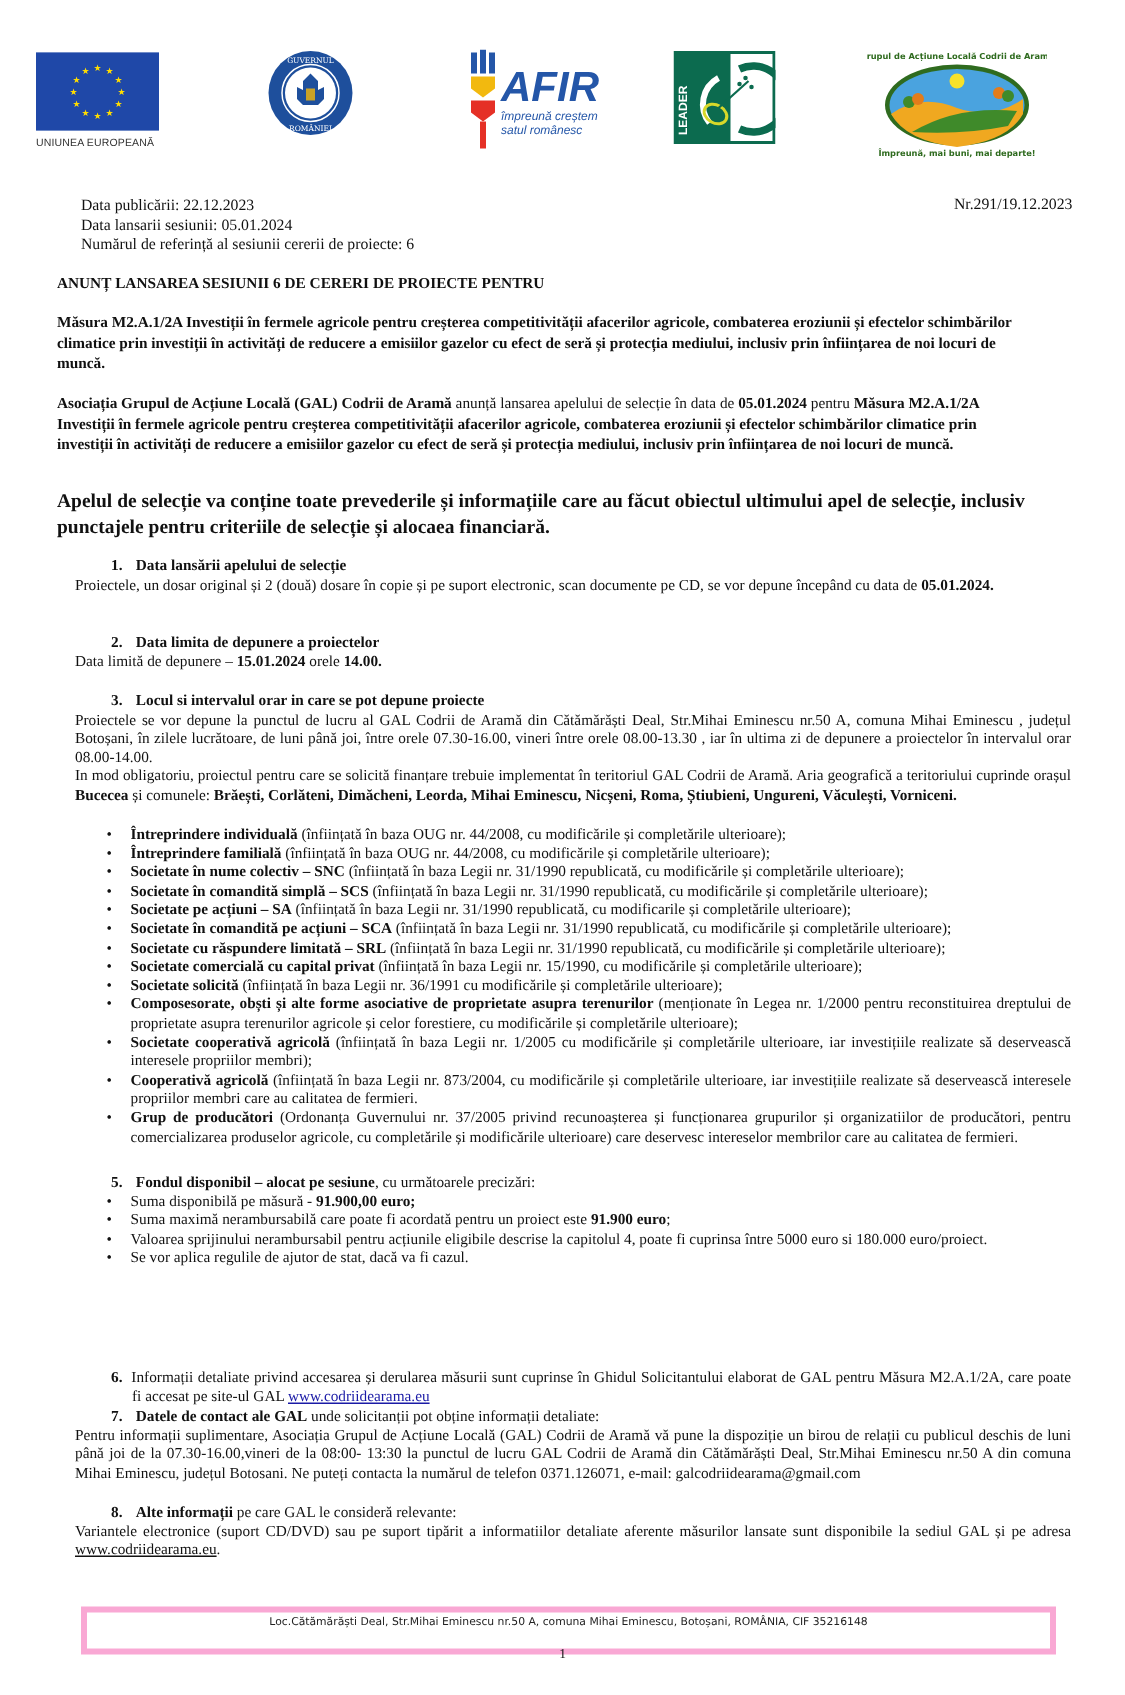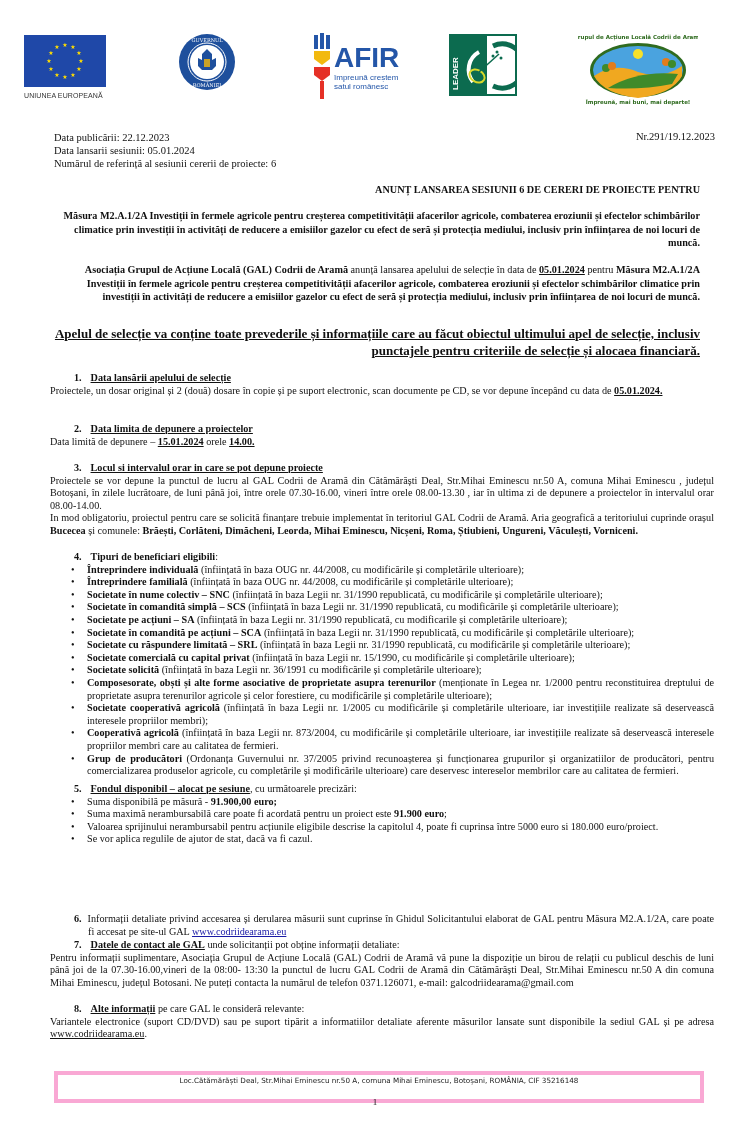--- a/index.html
+++ b/index.html
@@ -7,39 +7,39 @@
          font-family: "Liberation Serif", "DejaVu Serif", serif; color: #111; }
   .logos { position: absolute; top: 30px; left: 0; width: 750px; height: 80px; }
   .logo { position: absolute; }
   
   .eu { left: 24px; top: 5px; width: 82px; }
   .eu .flag { width: 82px; height: 52px; background: #1f48a8; position: relative; }
   .eu .cap { font-family: "Liberation Sans", sans-serif; font-size: 7px; color: #333; margin-top: 5px; letter-spacing: 0.1px; }
   
   .gov { left: 178px; top: 3px; width: 58px; height: 58px; }
   
-  .afir { left: 312px; top: 3px; width: 90px; height: 68px; }
+  .afir { left: 312px; top: 3px; width: 90px; height: 68px; font-style: italic; }
   
   .leader { left: 449px; top: 4px; width: 68px; height: 62px; }
   
   .gal { left: 578px; top: 0px; width: 120px; height: 76px; }
 
   .meta { position: absolute; left: 54px; top: 131px; font-size: 10.5px; line-height: 13px; }
   .ref-no { position: absolute; right: 35px; top: 131px; font-size: 10.5px; }
 
-  .center { position: absolute; left: 50px; width: 650px; text-align: right; font-weight: bold; font-size: 10.2px; line-height: 13.5px; }
+  .center { position: absolute; left: 38px; width: 650px; text-align: left; font-weight: bold; font-size: 10.2px; line-height: 13.5px; }
   .title1 { top: 183px; }
   .measure { top: 209px; }
   .announce { top: 263px; }
-  .big { top: 325px; font-size: 13px; line-height: 17px; text-decoration: underline; }
+  .big { top: 325px; font-size: 13px; line-height: 17px; }
 
   .body { position: absolute; left: 50px; width: 664px; font-size: 10.2px; line-height: 12.6px; text-align: justify; }
   .sec-head { padding-left: 24px; }
   .sec-head .num { font-weight: bold; display: inline-block; width: 14px; }
-  .u { text-decoration: underline; }
+  .u { }
   .b { font-weight: bold; }
   ul.bul { margin: 0; padding: 0; list-style: none; }
   ul.bul li { position: relative; padding-left: 37px; }
   ul.bul li::before { content: "•"; position: absolute; left: 21px; top: 0; }
   a.lnk { color: #1a1aa6; text-decoration: underline; }
 
   .footer { position: absolute; left: 54px; top: 1071px; width: 642px; height: 24px; border: 4px solid #f9a8d4;
             font-family: "DejaVu Sans", sans-serif; font-size: 7.2px; line-height: 11px; text-align: center; color: #222; }
   .footer a { color: #1a1aa6; text-decoration: underline; }
   .pageno { position: absolute; left: 0; width: 750px; top: 1097px; text-align: center; font-size: 9px; }
@@ -155,21 +155,20 @@
   <div><span> Data limită de depunere – </span><span class="b u">15.01.2024</span><span> orele </span><span class="b u">14.00.</span></div>
 </div>
 
 <div class="body" style="top:462px;">
   <div class="sec-head"><span class="num">3.</span> <span class="b u">Locul si intervalul orar in care se pot depune proiecte</span></div>
   <div>Proiectele se vor depune la punctul de lucru al GAL Codrii de Aramă din Cătămărăști Deal, Str.Mihai Eminescu nr.50 A, comuna Mihai Eminescu , județul Botoșani, în zilele lucrătoare, de luni până joi, între orele 07.30-16.00, vineri  între orele 08.00-13.30 , iar în ultima zi de depunere a proiectelor în intervalul orar  08.00-14.00.</div>
   <div><span>In mod obligatoriu, proiectul pentru care se solicită finanțare trebuie implementat în teritoriul GAL Codrii de Aramă. Aria geografică a teritoriului cuprinde orașul </span><span class="b">Bucecea</span><span> și comunele: </span><span class="b">Brăești, Corlăteni, Dimăcheni, Leorda, Mihai Eminescu, Nicșeni, Roma, Știubieni, Ungureni, Văculești, Vorniceni.</span></div>
 </div>
 
 <div class="body" style="top:551px;">
-  <div class="sec-head"><span class="num">4.</span> <span class="b">Tipuri de beneficiari eligibili</span>:</div>
   <ul class="bul">
     <li><span class="b">Întreprindere individuală</span><span> (înființată în baza OUG nr. 44/2008, cu modificările și completările ulterioare);</span></li>
     <li><span class="b">Întreprindere familială</span><span> (înființată în baza OUG nr. 44/2008, cu modificările și completările ulterioare);</span></li>
     <li><span class="b">Societate în nume colectiv – SNC</span><span> (înființată în baza Legii nr. 31/1990 republicată, cu modificările și completările ulterioare);</span></li>
     <li><span class="b">Societate în comandită simplă – SCS</span><span> (înființată în baza Legii nr. 31/1990 republicată, cu modificările și completările ulterioare);</span></li>
     <li><span class="b">Societate pe acțiuni – SA</span><span> (înființată în baza Legii nr. 31/1990 republicată, cu modificarile și completările ulterioare);</span></li>
     <li><span class="b">Societate în comandită pe acțiuni – SCA</span><span> (înființată în baza Legii nr. 31/1990 republicată, cu modificările și completările ulterioare);</span></li>
     <li><span class="b">Societate cu răspundere limitată – SRL</span><span> (înființată în baza Legii nr. 31/1990 republicată, cu modificările și completările ulterioare);</span></li>
     <li><span class="b">Societate comercială cu capital privat</span><span> (înființată în baza Legii nr. 15/1990, cu modificările și completările ulterioare);</span></li>
     <li><span class="b">Societate solicită</span><span> (înființată în baza Legii nr. 36/1991 cu modificările și completările ulterioare);</span></li>

